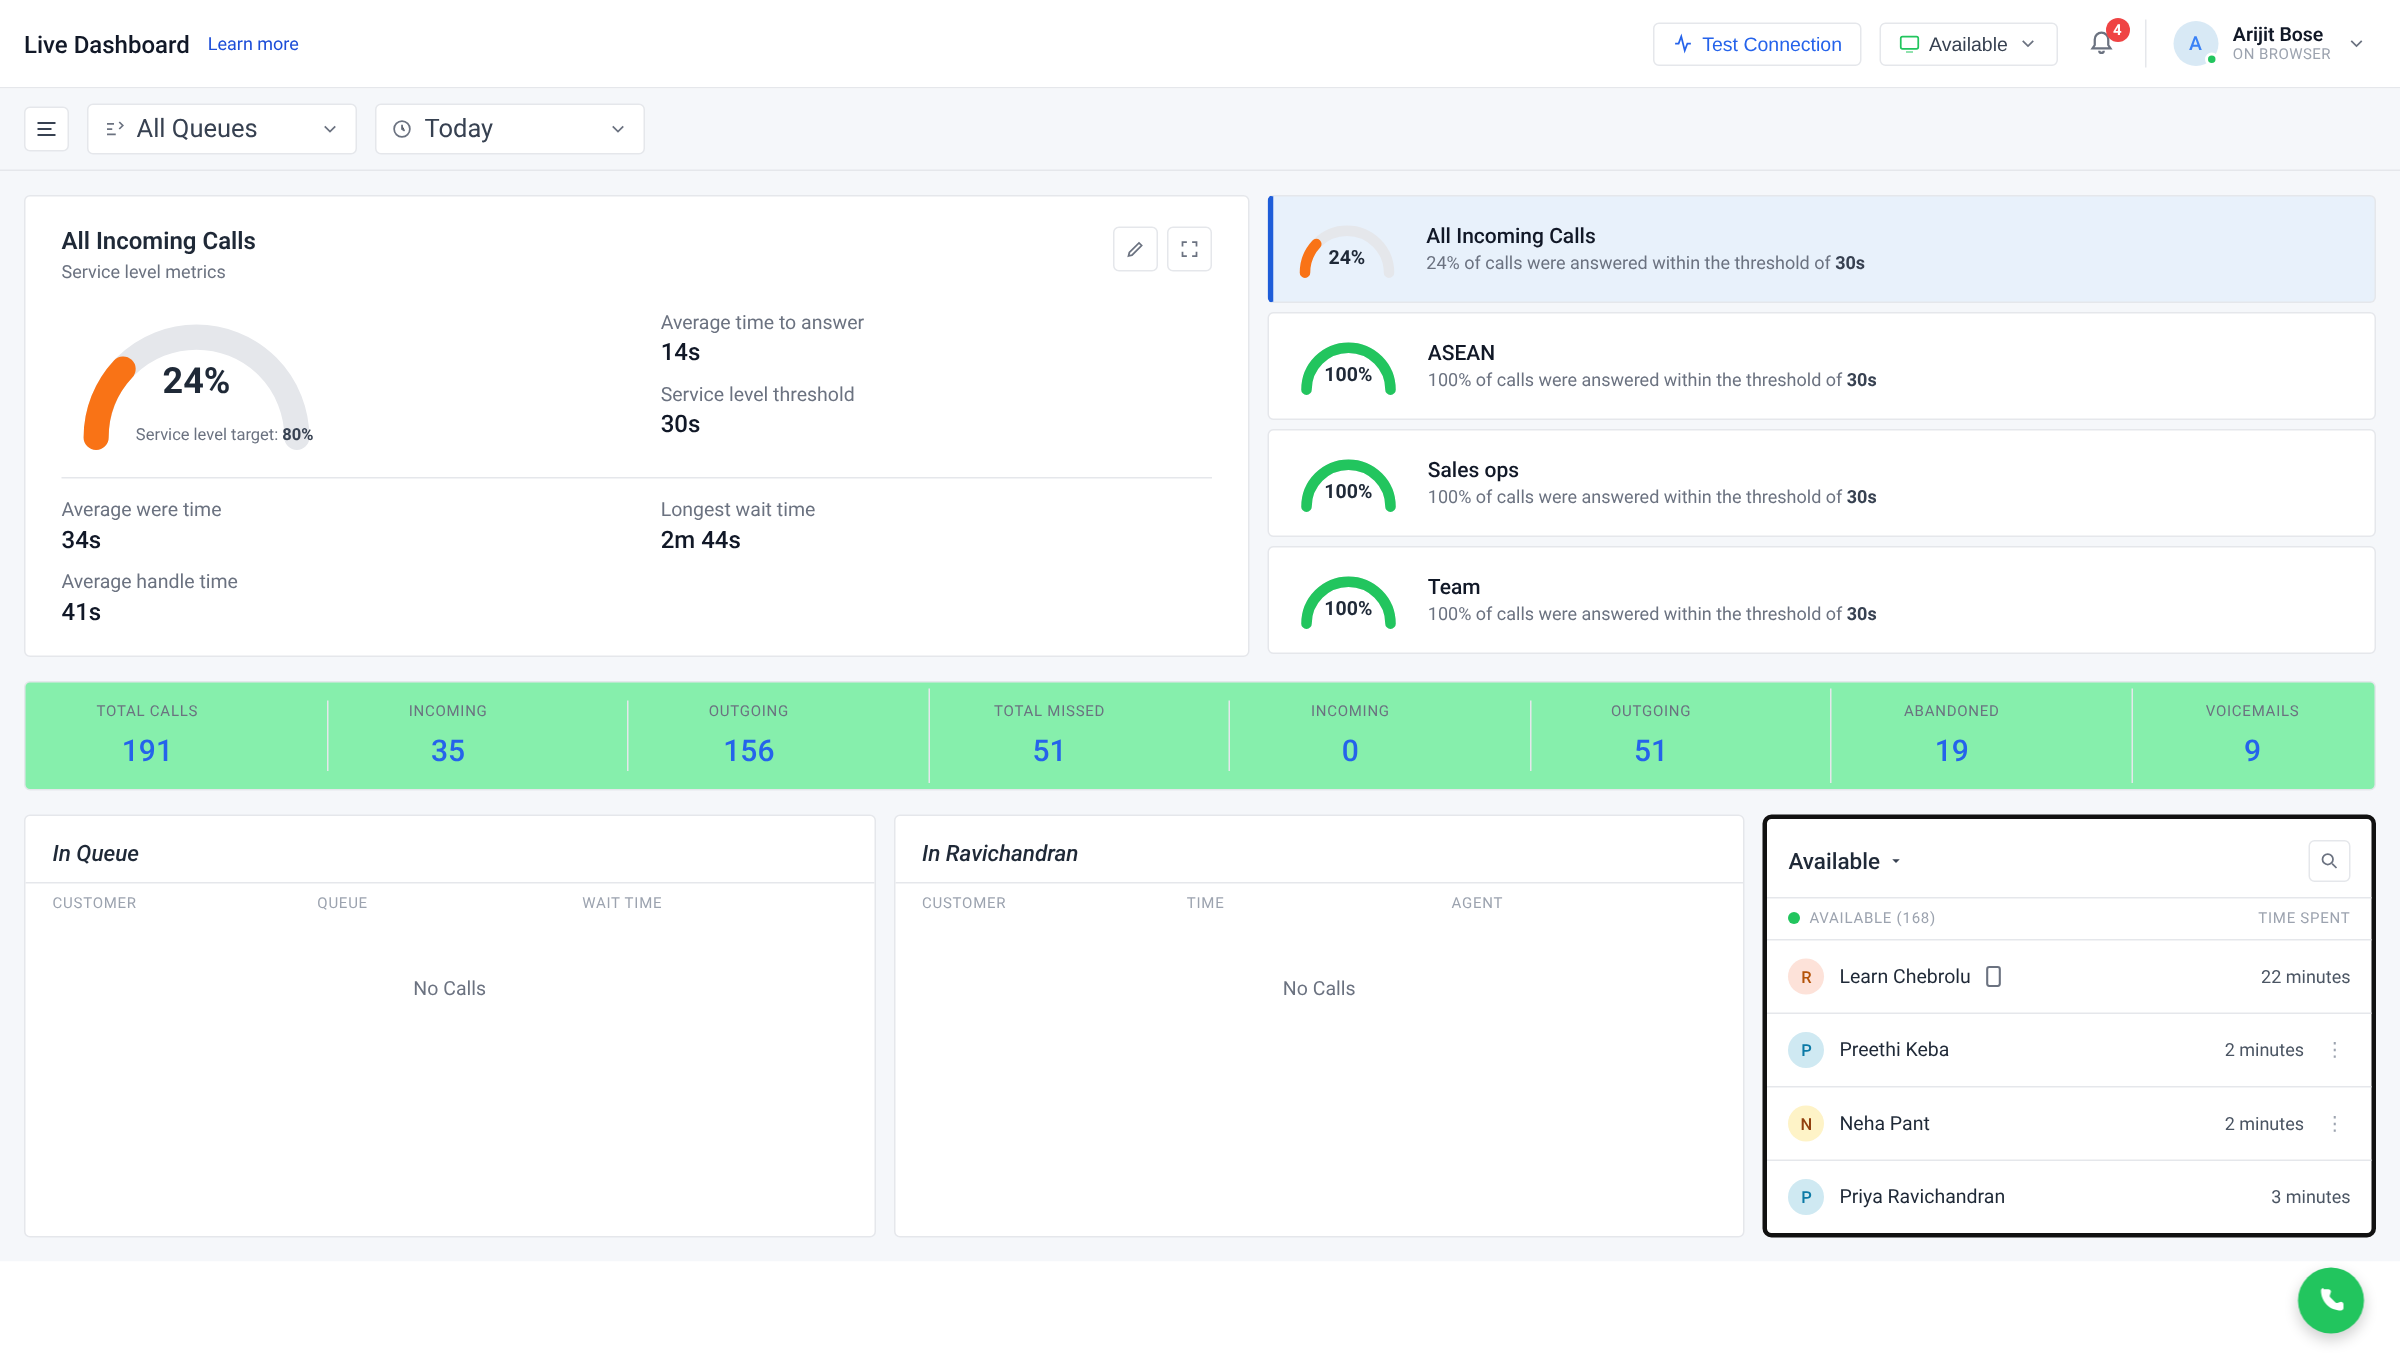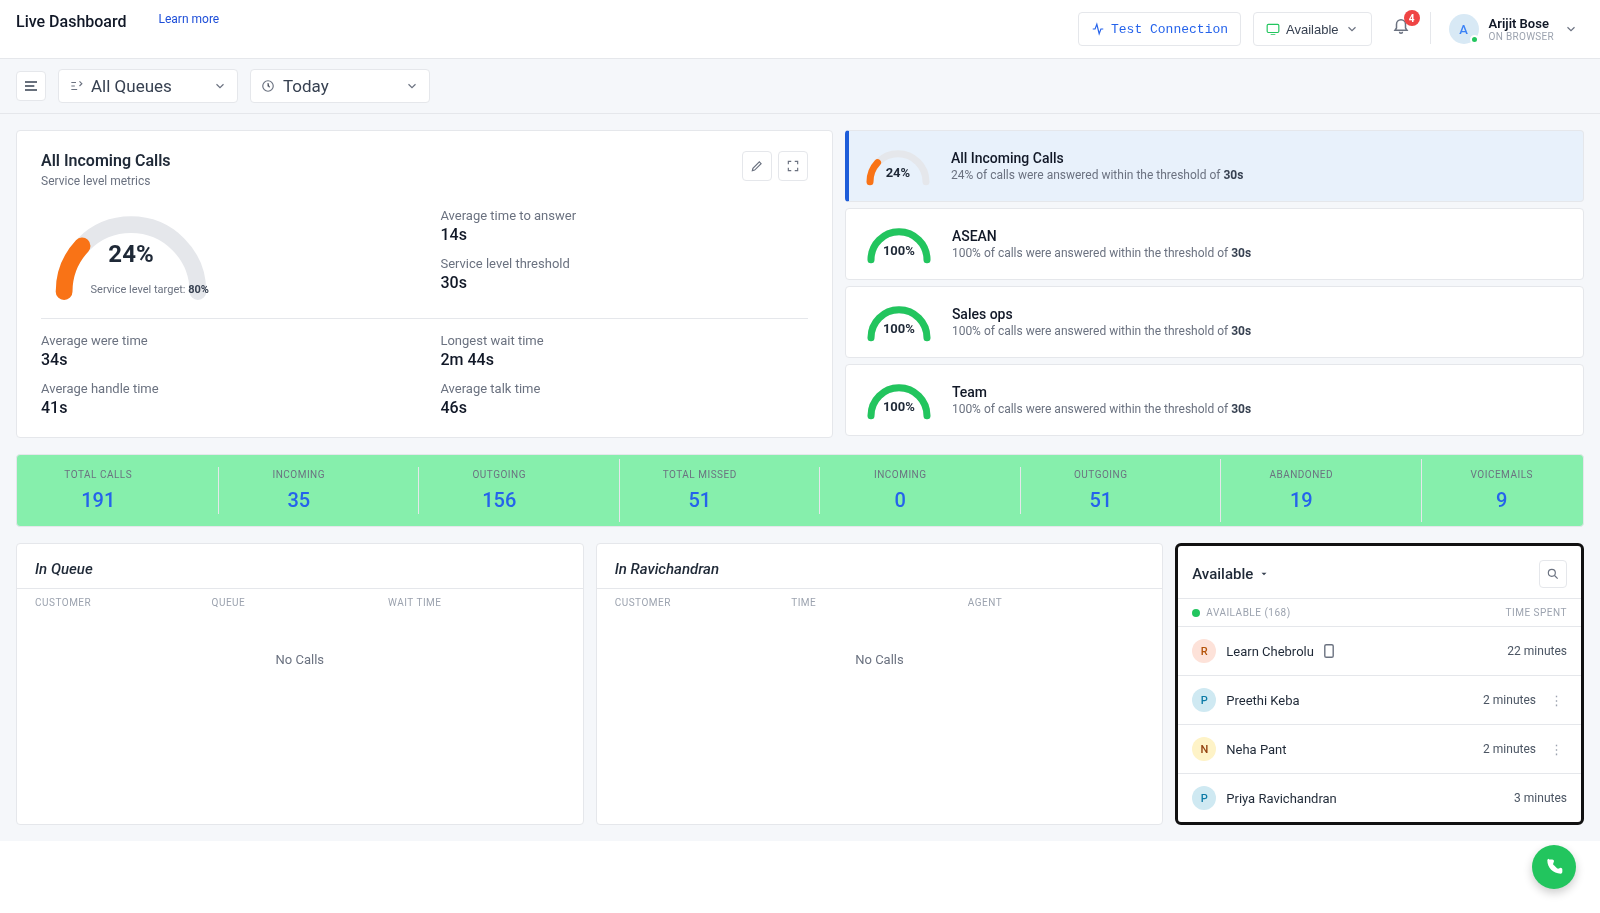--- a/index.html
+++ b/index.html
@@ -19,33 +19,34 @@
   body {
     margin: 0;
     font-family: -apple-system, BlinkMacSystemFont, "Segoe UI", Roboto, sans-serif;
     font-size: 13px;
     color: var(--text-dark);
     background: #fff;
   }
   
   .topbar {
     display: flex;
+    align-items: center;
     padding: 12px 16px;
     border-bottom: 1px solid var(--border);
     gap: 12px;
   }
   .title { font-size: 16px; font-weight: 500; color: #111827; }
-  .learn-more { color: var(--blue-link); font-size: 12px; text-decoration: none; margin-left: 20px; }
+  .learn-more { color: var(--blue-link); font-size: 12px; text-decoration: none; }
   .spacer { flex: 1; }
   .btn {
     display: inline-flex; align-items: center; gap: 6px;
     padding: 6px 12px; border: 1px solid var(--border); border-radius: 4px;
     background: #fff; cursor: pointer; font-size: 13px; color: #374151;
   }
-  .btn.test { color: var(--blue); font-family: Liberation Mono, monospace; }
+  .btn.test { color: var(--blue); }
   .bell-wrap { position: relative; padding: 4px 8px; cursor: pointer; }
   .badge {
     position: absolute; top: -2px; right: -2px;
     background: #ef4444; color: #fff; font-size: 10px; font-weight: 700;
     border-radius: 50%; width: 16px; height: 16px; display: flex; align-items: center; justify-content: center;
   }
   .divider-v { width: 1px; height: 32px; background: var(--border); }
   .profile { display: flex; align-items: center; gap: 10px; cursor: pointer; padding: 2px 6px; }
   .avatar {
     width: 30px; height: 30px; border-radius: 50%;
@@ -282,24 +283,20 @@
           <div class="lbl">Average were time</div>
           <div class="val">34s</div>
         </div>
         <div>
           <div class="lbl">Longest wait time</div>
           <div class="val">2m 44s</div>
         </div>
         <div>
           <div class="lbl">Average handle time</div>
           <div class="val">41s</div>
-        </div>
-        <div>
-          <div class="lbl">Average talk time</div>
-          <div class="val">46s</div>
         </div>
       </div>
     </div>
 
     <div class="qlist" id="queue-list">
         <div class="qrow selected">
           <div class="mini-gauge"><svg viewBox="0 0 100 55">
               <path d="M10 50 A40 40 0 0 1 90 50" fill="none" stroke="#e5e7eb" stroke-width="10" stroke-linecap="round"></path>
               <path d="M10 50 A40 40 0 0 1 90 50" fill="none" stroke="#f97316" stroke-width="10" stroke-linecap="round" stroke-dasharray="30 300"></path>
             </svg><div class="mini-gauge-text">24%</div></div>

